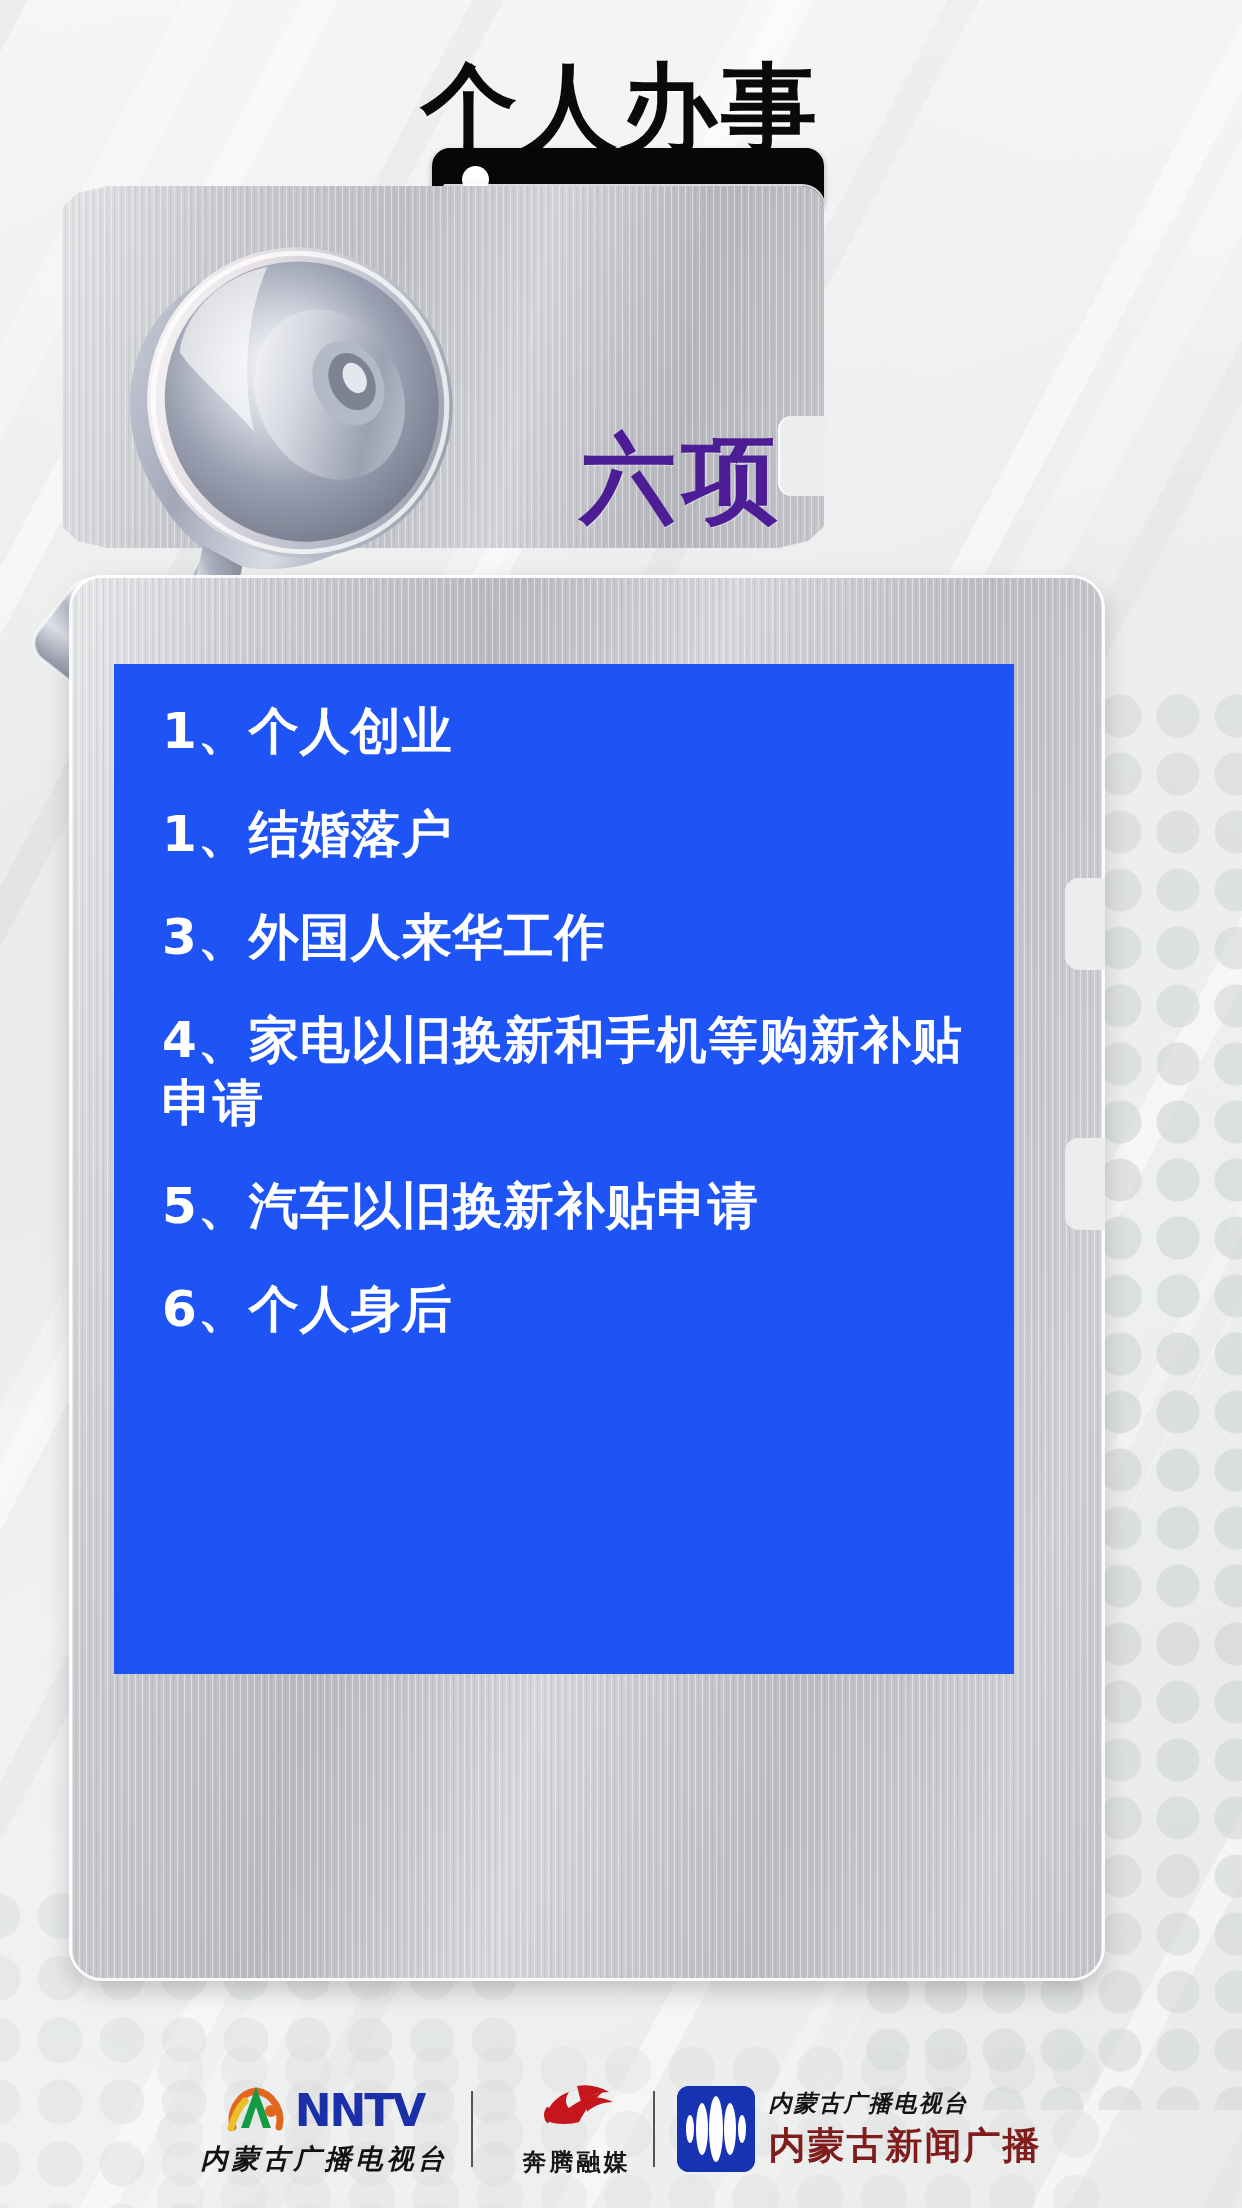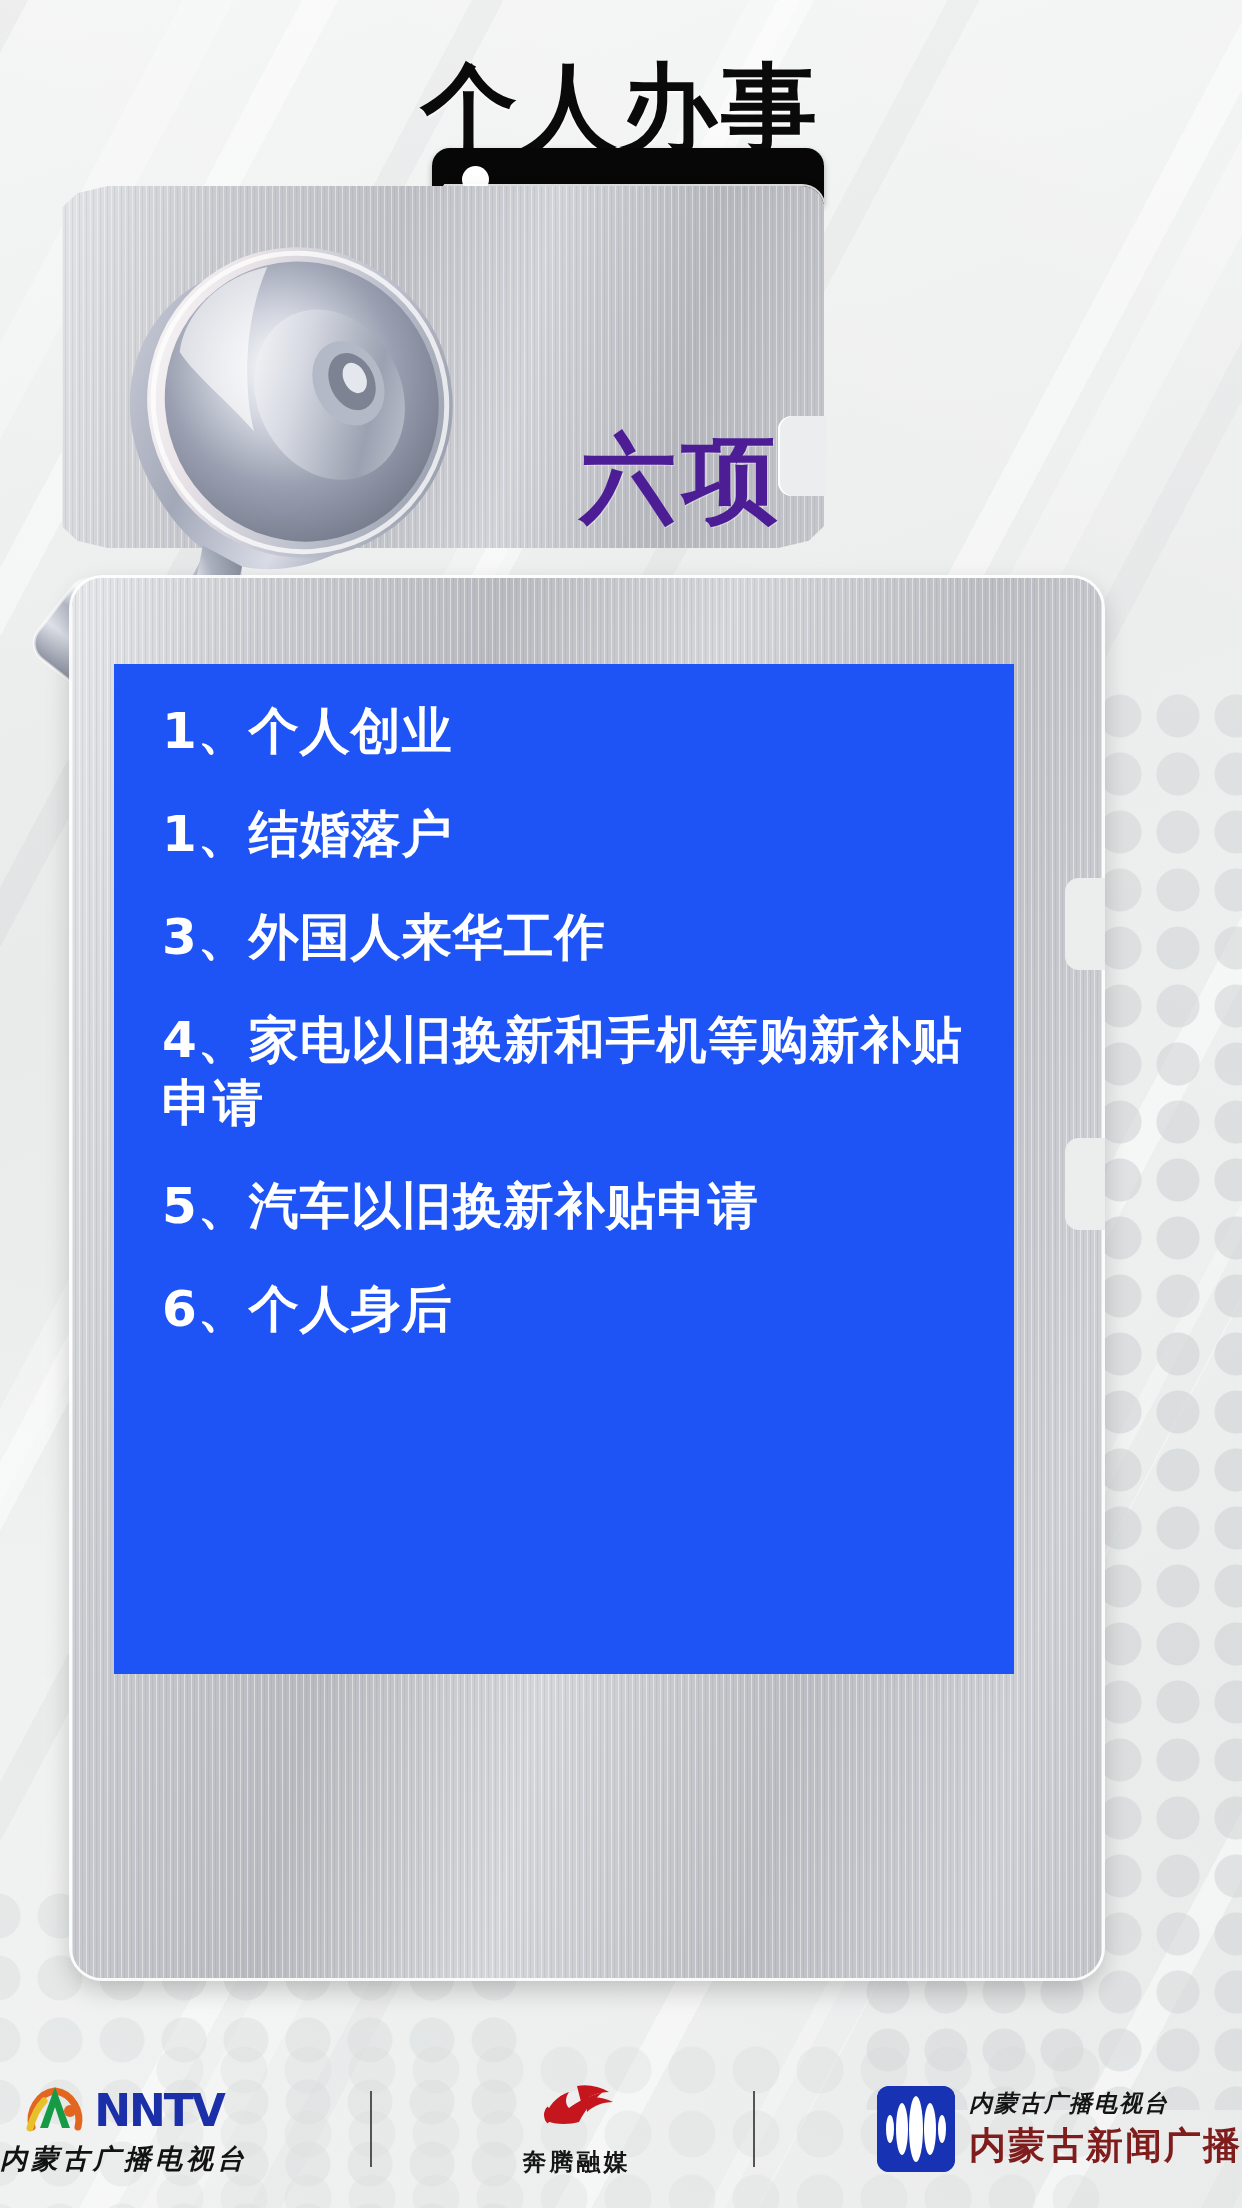--- a/index.html
+++ b/index.html
@@ -242,21 +242,21 @@
     gap: 40px;
   }
 
   
   .footer {
     position: absolute;
     left: 0; right: 0; bottom: 24px;
     height: 110px;
     display: flex;
     align-items: center;
-    justify-content: space-between;
+    justify-content: center;
     gap: 0px;
   }
   .logo-block { display: flex; align-items: center; }
   .divider {
     width: 2px; height: 76px;
     background: #3a3a3a;
     margin: 0 22px;
     opacity: .85;
   }
   .nmtv-group { display: flex; flex-direction: column; align-items: center; gap: 2px; }

